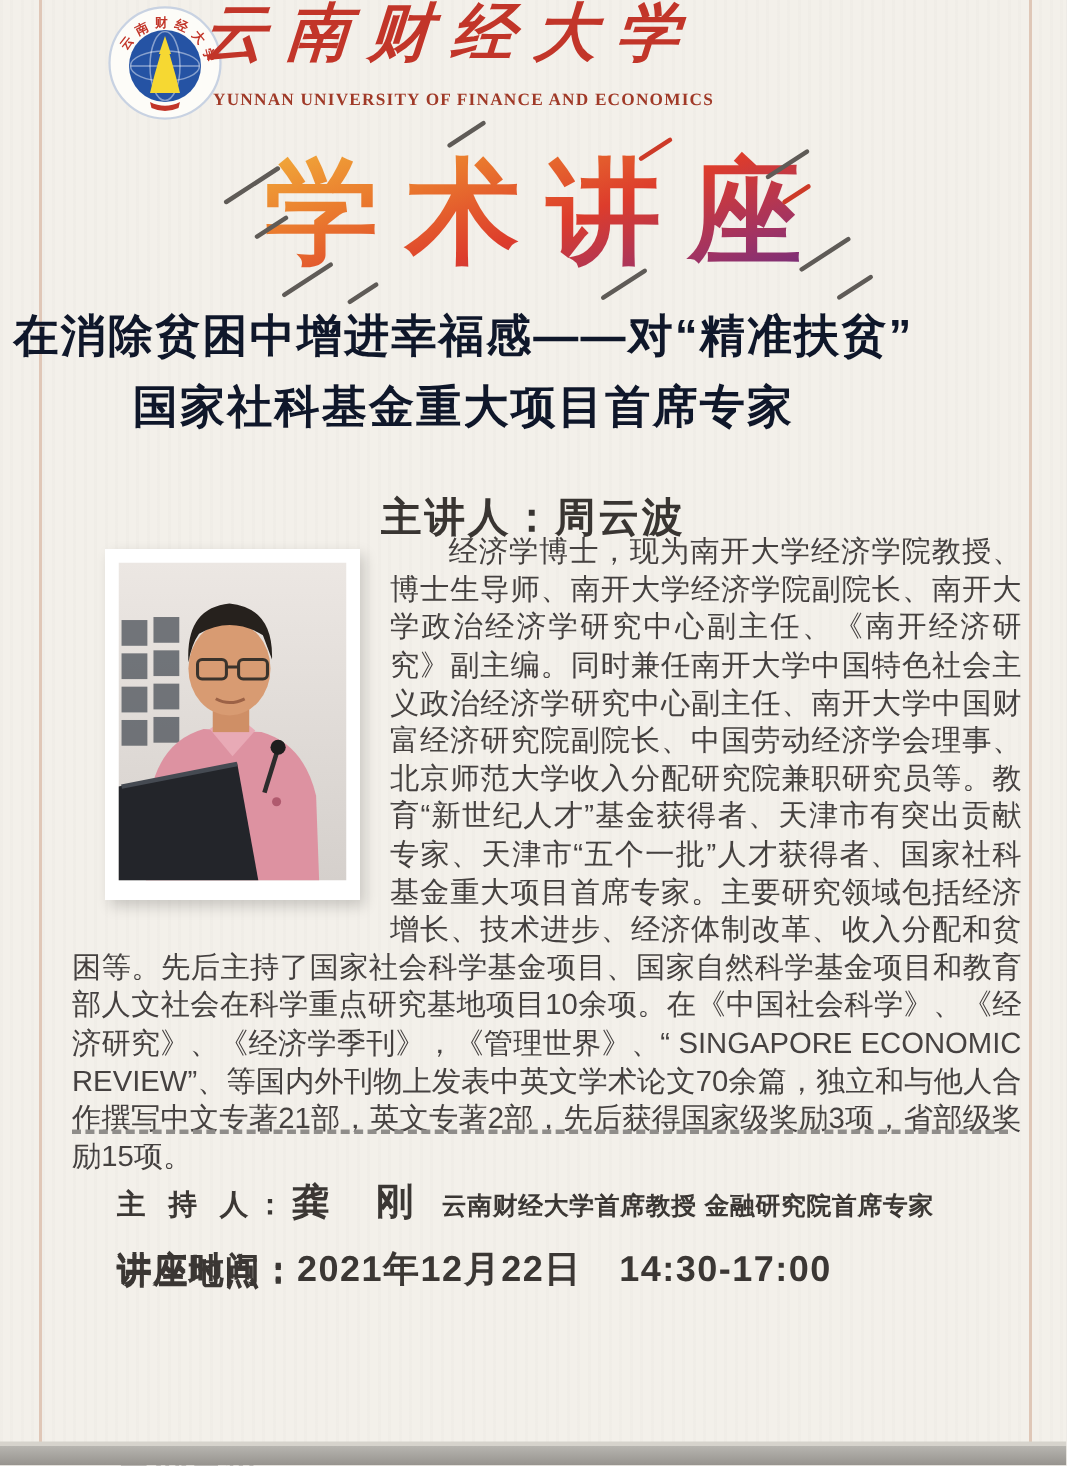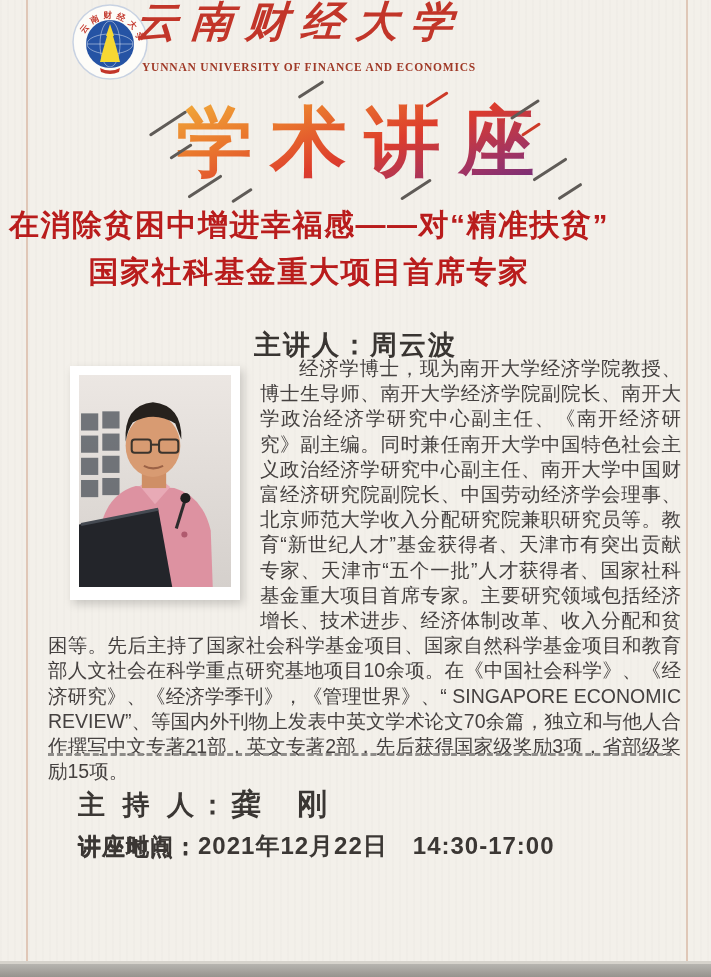--- a/index.html
+++ b/index.html
@@ -36,21 +36,21 @@
   .banner-title{
     display:inline-block;font-size:76px;font-weight:900;line-height:104px;
     letter-spacing:18px;padding-left:18px;
     background:linear-gradient(160deg,#f2b33c 4%,#ea7a2e 30%,#dd3c2c 55%,#a03364 78%,#5c2b86 100%);
     -webkit-background-clip:text;background-clip:text;color:transparent;
   }
   .slash{position:absolute;height:3px;border-radius:2px;transform:rotate(-33deg);}
 
   
   .lec-title{position:absolute;top:201px;left:0;width:618px;text-align:center;
-    font-size:30px;font-weight:800;letter-spacing:1.5px;color:#b91c1c;line-height:47px;}
+    font-size:30px;font-weight:800;letter-spacing:1.5px;color:#0f172a;line-height:47px;}
   .speaker{position:absolute;top:327px;left:0;width:711px;text-align:center;
     font-size:27px;font-weight:700;letter-spacing:2px;color:#393532;}
 
   
   .bio{position:absolute;top:356px;left:48px;width:633px;
     font-size:19.5px;line-height:25.2px;color:#454140;text-align:justify;}
   .photo-frame{
     float:left;width:152px;height:212px;background:#fff;
     padding:9px 9px 13px 9px;margin:10px 20px 12px 22px;
     box-shadow:3px 4px 9px rgba(0,0,0,.18);
@@ -59,24 +59,24 @@
   .bio p{margin:0;text-indent:2em;}
 
   
   .divider{position:absolute;top:753px;left:48px;width:624px;height:0;
     border-top:3px dashed #8f8d8a;}
   .row{position:absolute;left:78px;white-space:nowrap;display:flex;align-items:baseline;color:#3b3734;}
   .row-host{top:784px;}
   .row-time{top:830px;}
   .row-venue{top:832px;}
   .row-org{top:960px;}
-  .lbl{font-size:27px;font-weight:800;letter-spacing:5px;}
+  .lbl{font-size:19px;font-weight:800;letter-spacing:5px;}
   .lbl2{font-size:23px;font-weight:700;letter-spacing:1px;}
   .val{font-size:24px;font-weight:700;letter-spacing:1px;}
-  .host-name{font-size:30px;font-weight:800;letter-spacing:3px;font-family:Liberation Mono, monospace;}
+  .host-name{font-size:25px;font-weight:800;letter-spacing:3px;font-family:Liberation Mono, monospace;}
   .host-desc{font-size:16.5px;font-weight:800;margin-left:16px;letter-spacing:.5px;}
 
   .bottom-strip{position:absolute;left:0;bottom:0;width:711px;height:13px;
     background:linear-gradient(#b7b5b0,#96938e);
     border-top:3px solid #d6d3cc;}
 </style>
 </head>
 <body>
 
 <div class="poster">
@@ -167,20 +167,21 @@
       </svg>
     </div>
     <p>经济学博士，现为南开大学经济学院教授、博士生导师、南开大学经济学院副院长、南开大学政治经济学研究中心副主任、《南开经济研究》副主编。同时兼任南开大学中国特色社会主义政治经济学研究中心副主任、南开大学中国财富经济研究院副院长、中国劳动经济学会理事、北京师范大学收入分配研究院兼职研究员等。教育“新世纪人才”基金获得者、天津市有突出贡献专家、天津市“五个一批”人才获得者、国家社科基金重大项目首席专家。主要研究领域包括经济增长、技术进步、经济体制改革、收入分配和贫困等。先后主持了国家社会科学基金项目、国家自然科学基金项目和教育部人文社会在科学重点研究基地项目10余项。在《中国社会科学》、《经济研究》、《经济学季刊》，《管理世界》、“ SINGAPORE ECONOMIC REVIEW”、等国内外刊物上发表中英文学术论文70余篇，独立和与他人合作撰写中文专著21部，英文专著2部，先后获得国家级奖励3项，省部级奖励15项。</p>
   </div>
 
   <div class="divider"></div>
 
   <div class="row row-host">
     <span class="lbl">主 持 人：</span>
     <span class="host-name">龚　刚</span>
+    <span class="host-desc">云南财经大学首席教授 金融研究院首席专家</span>
   </div>
   <div class="row row-time">
     <span class="lbl2">讲座时间：</span>
     <span class="val">2021年12月22日　14:30-17:00</span>
   </div>
   <div class="row row-venue">
     <span class="lbl2">讲座地点：</span>
   </div>
   <div class="row row-org">
     <span class="lbl2">主办单位：</span>

